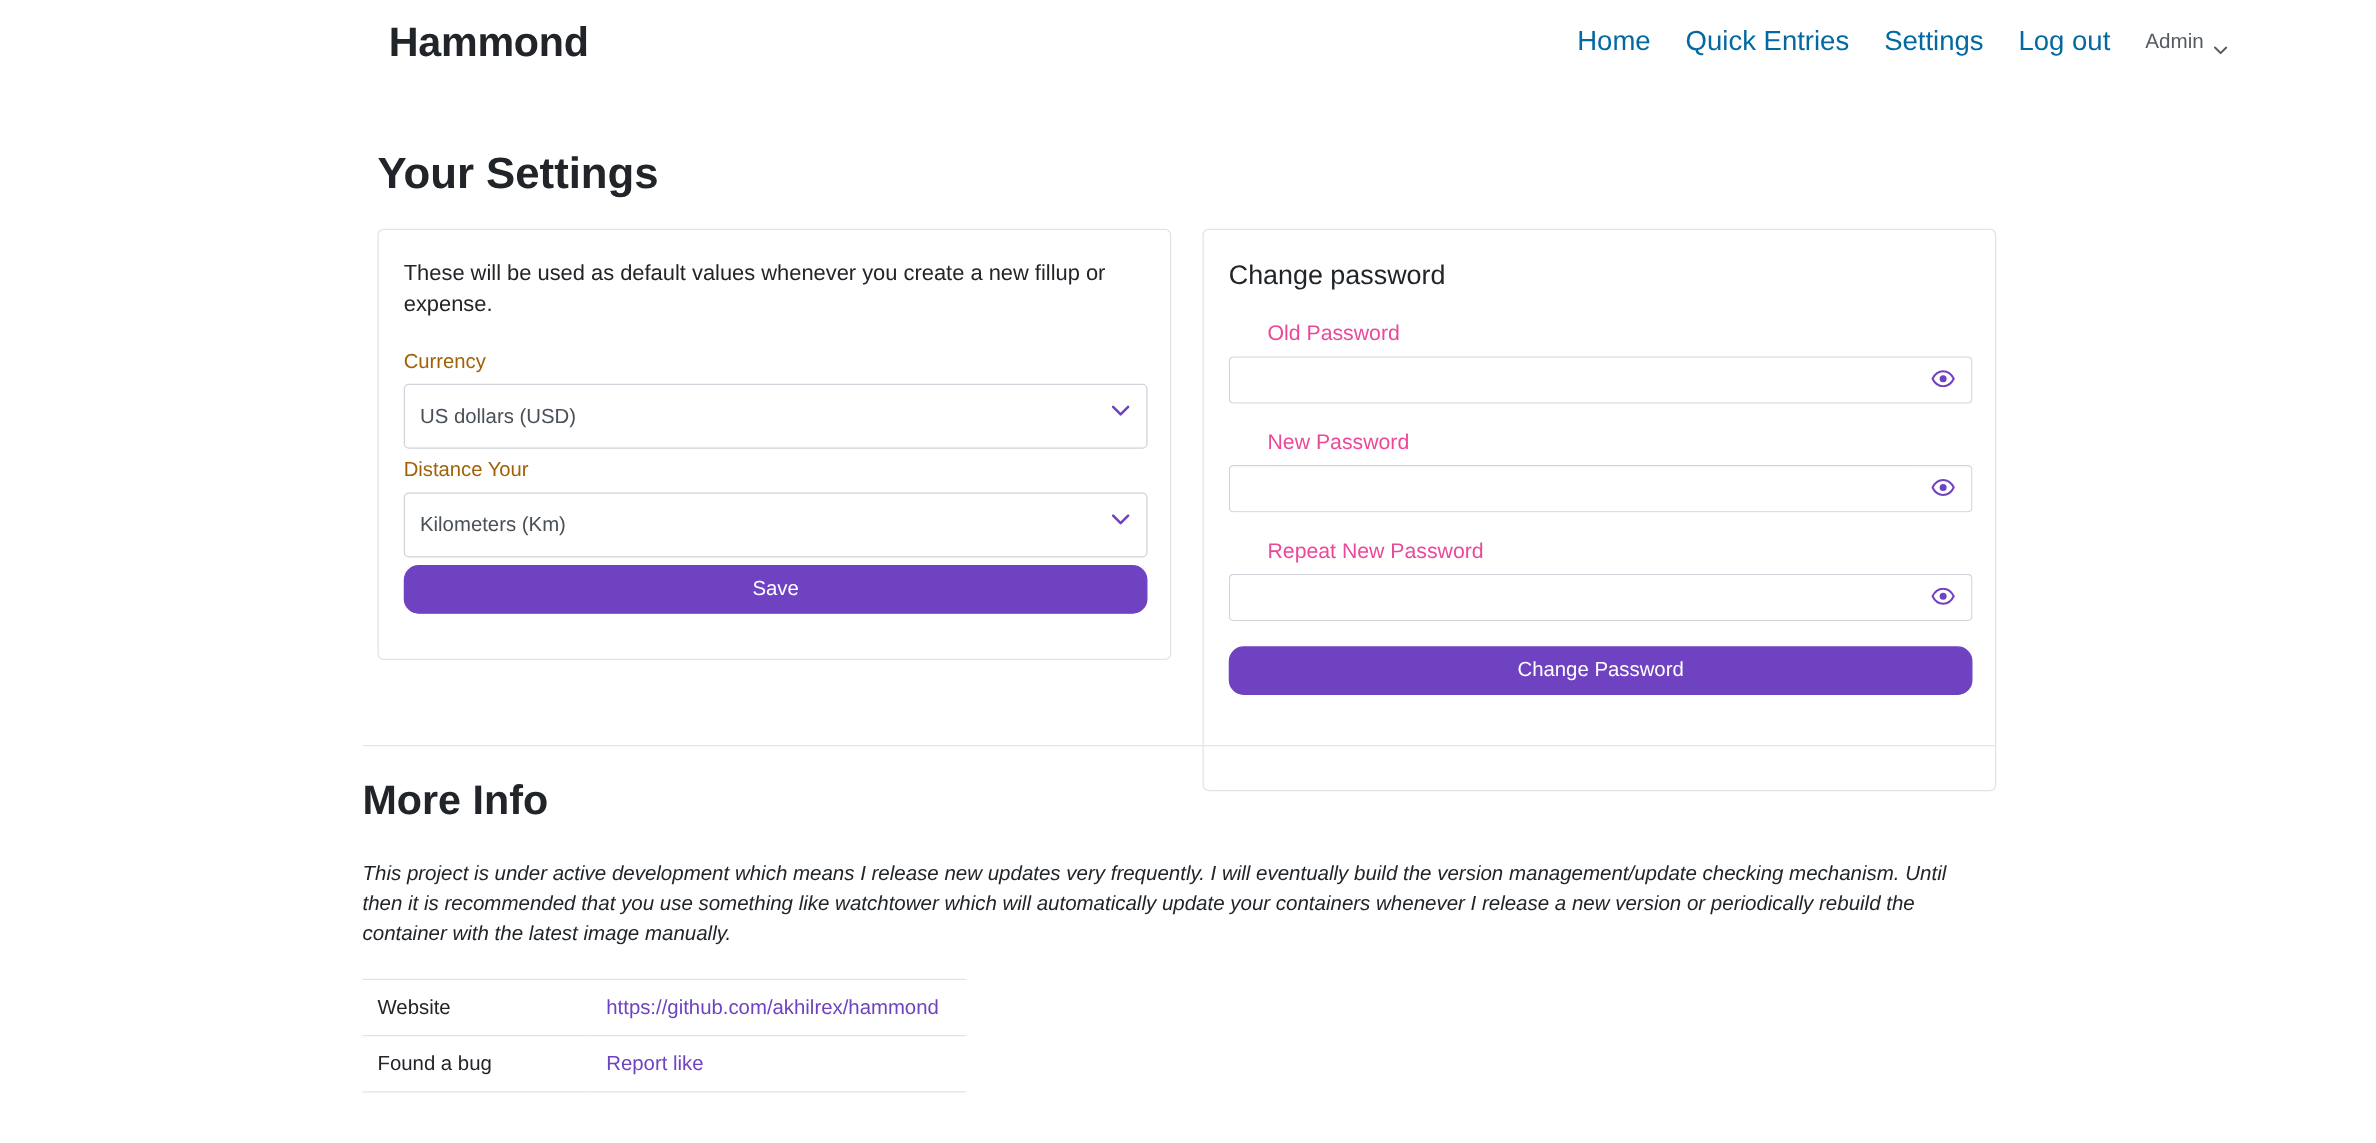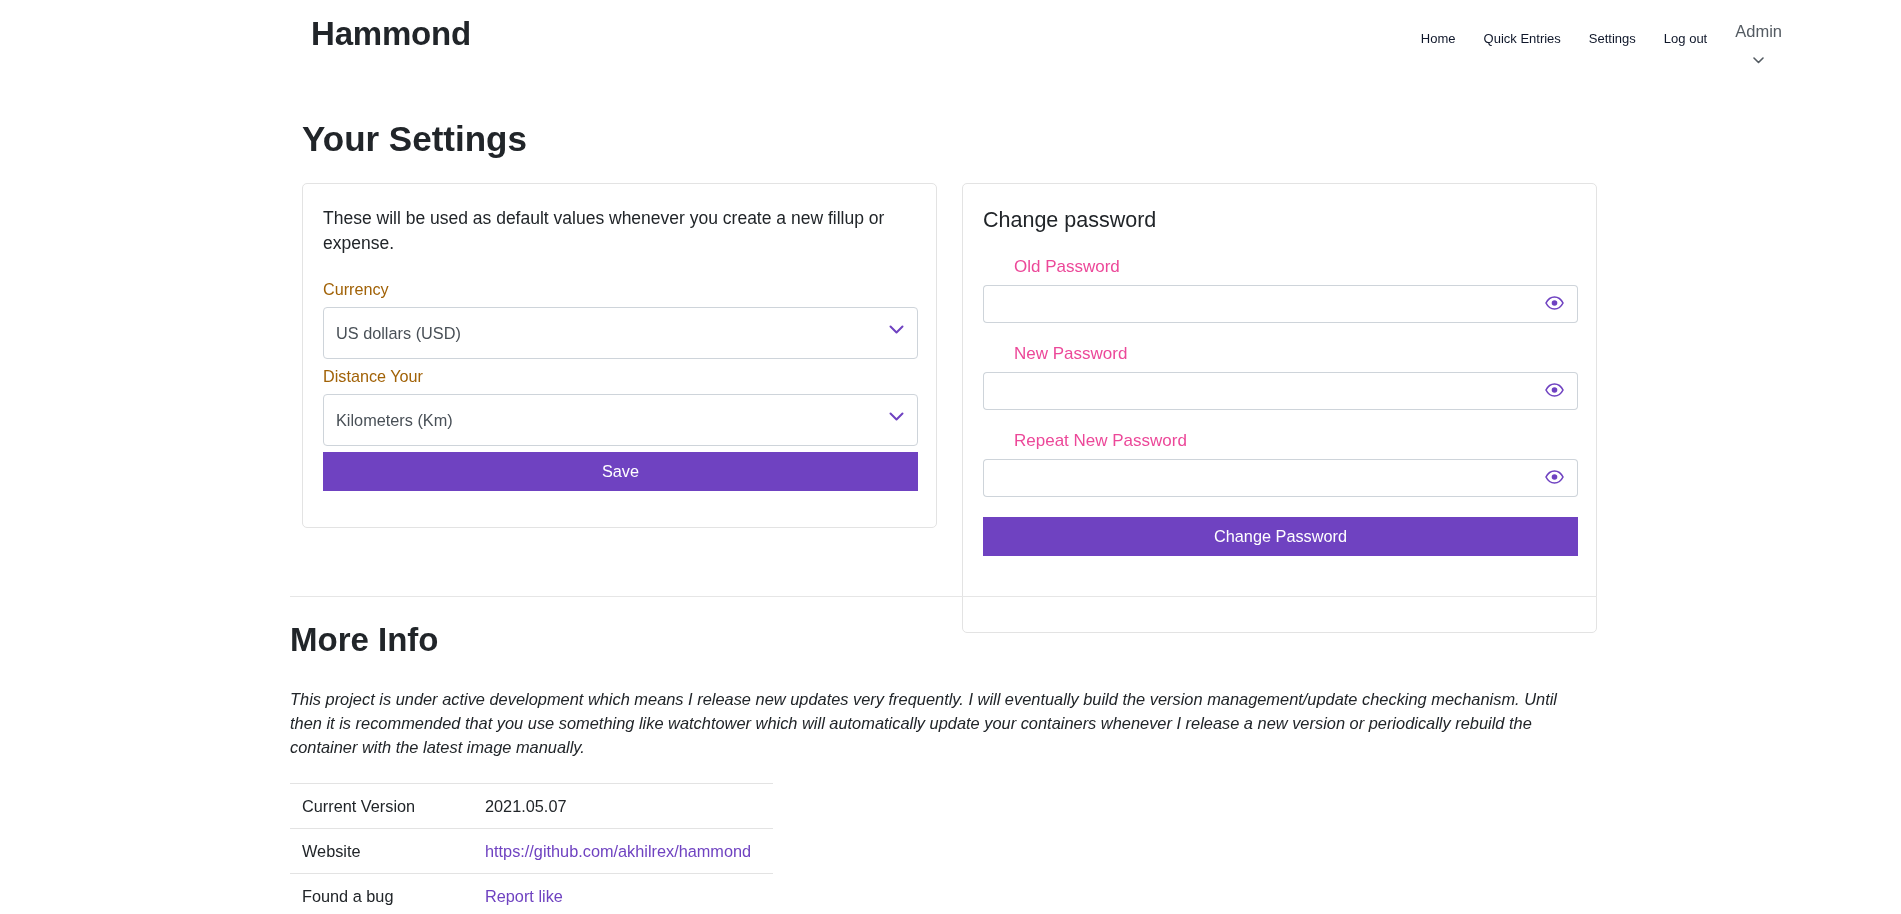--- a/index.html
+++ b/index.html
@@ -41,36 +41,35 @@
   }
   .nav-links {
     position: absolute;
     right: 105px;
     top: 22px;
     display: flex;
     align-items: center;
     gap: 0px;
   }
   .nav-link {
-    font-size: 13px;
-    color: #0f172a;
+    font-size: 22px;
+    color: #0369a1;
     padding: 0 14px;
     line-height: 22px;
     text-decoration: none;
     white-space: nowrap;
   }
   .nav-dropdown {
     display: flex;
     align-items: center;
     gap: 8px;
     padding: 0 14px;
     font-size: 16.5px;
     color: #545b62;
     white-space: nowrap;
-    flex-direction: column;
   }
   .caret {
     display: inline-block;
     width: 11px;
     height: 7px;
   }
 
   
   .container {
     position: absolute;
@@ -147,21 +146,21 @@
     right: 14px;
     top: 14px;
     pointer-events: none;
   }
   .btn-primary {
     display: block;
     width: 595px;
     height: 39px;
     background: #6f42c1;
     border: 1px solid #6f42c1;
-    border-radius: 0;
+    border-radius: 12px;
     color: #ffffff;
     font-size: 16.3px;
     line-height: 37px;
     text-align: center;
     cursor: pointer;
     font-family: "Liberation Sans", sans-serif;
     padding: 0;
     margin-top: 10px;
   }
 
@@ -367,24 +366,20 @@
       </div>
     </div>
 
     <div class="more-info-wrap">
       <hr class="hr">
       <div class="more-title">More Info</div>
       <p class="more-para">This project is under active development which means I release new updates very frequently. I will eventually build the version management/update checking mechanism. Until then it is recommended that you use something like watchtower which will automatically update your containers whenever I release a new version or periodically rebuild the container with the latest image manually.</p>
       <table class="info-table">
         <tbody>
           <tr>
-            <td class="key">Current Version</td>
-            <td>2021.05.07</td>
-          </tr>
-          <tr>
             <td class="key">Website</td>
             <td>
               <a href="#">https://github.com/akhilrex/hammond</a>
             </td>
           </tr>
           <tr>
             <td class="key">Found a bug</td>
             <td>
               <a href="#">Report like</a>
             </td>

